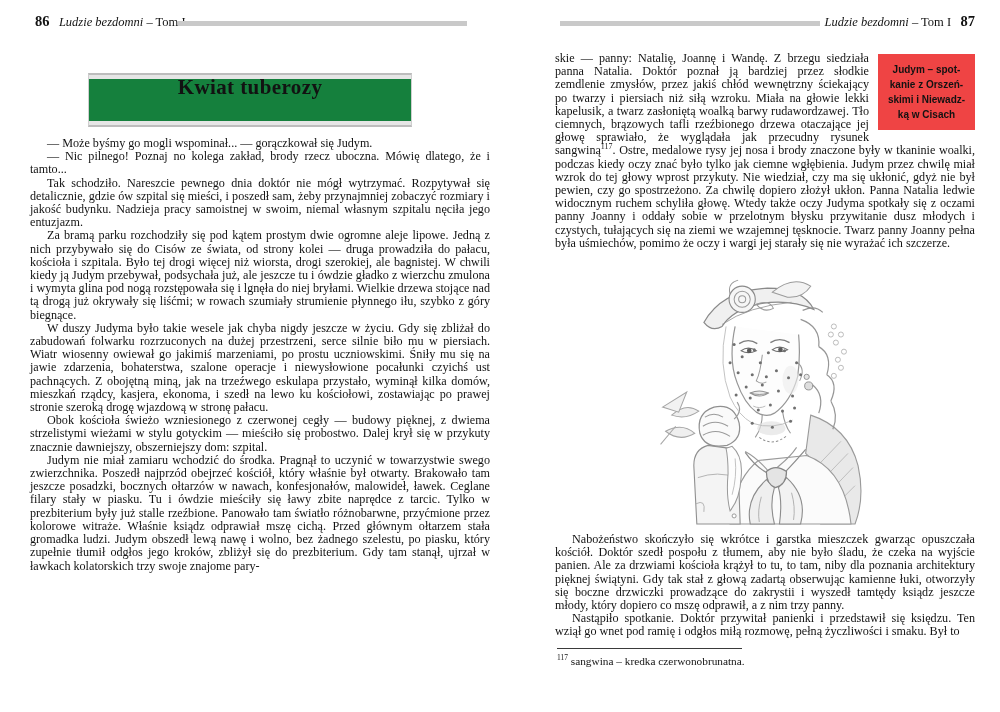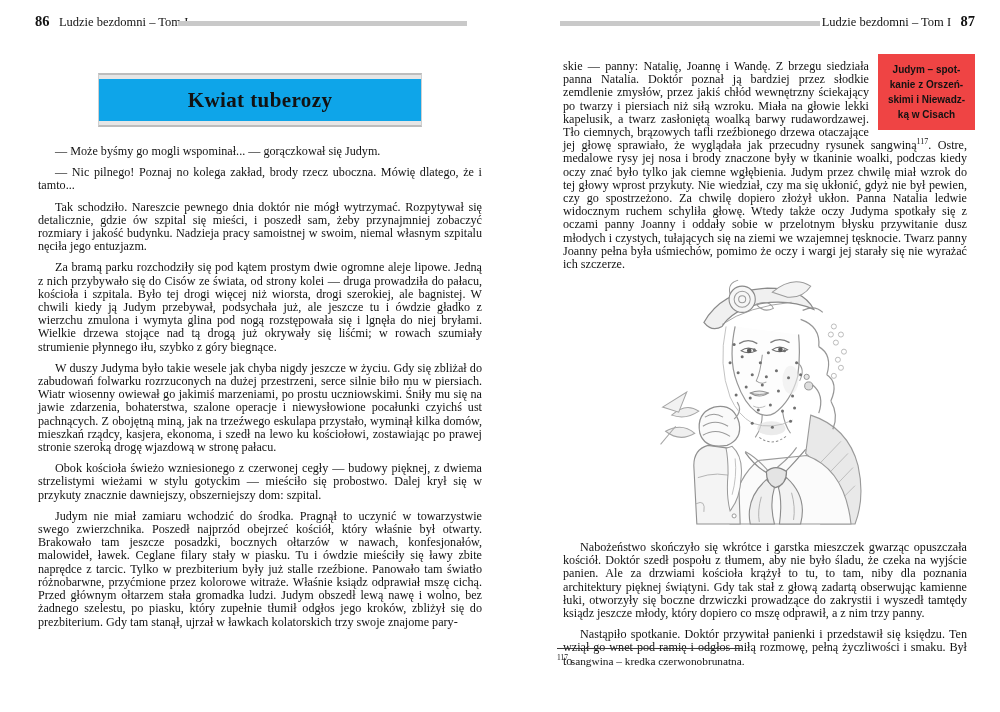--- a/index.html
+++ b/index.html
@@ -8,41 +8,41 @@
     font-family:"Liberation Serif", serif;color:#121212;
     -webkit-font-smoothing:antialiased;overflow:hidden;
   }
   .page{position:absolute;top:0;height:712px;}
   #left-page{left:30px;width:460px;}
   #right-page{left:555px;width:420px;}
 
   
   .runhead{position:absolute;top:13px;font-size:12.5px;white-space:nowrap;}
   .runhead .pagenum{font-weight:bold;font-size:14.5px;}
-  .runhead .rh-italic{margin-top:32px;}
+  .runhead .rh-italic{font-style:italic;margin-top:32px;}
   .rh-bar{position:absolute;top:21px;height:5px;background:#c9c9c9;}
   #left-runhead{left:5px;}
   #left-bar{left:148px;width:289px;}
   #right-runhead{right:0;text-align:center;}
   #right-bar{left:5px;width:260px;}
 
   
   .chapter-box{
-    position:absolute;top:73px;left:68px;width:322px;height:50px;
-    background:#0ea5e9;
+    position:absolute;top:73px;left:58px;width:322px;height:50px;
+    background:#15803d;
     border-top:2px solid #bdbdbd;border-bottom:2px solid #bdbdbd;
     border-left:1px solid #cfcfcf;border-right:1px solid #cfcfcf;
     box-shadow:inset 0 4px 0 #e6e6e6, inset 0 -4px 0 #e6e6e6;
-    display:flex;align-items:center;justify-content:center;
+    display:flex;align-items:flex-start;justify-content:center;
   }
   .chapter-title{font-size:21px;font-weight:bold;letter-spacing:.4px;}
 
   
   .body-text{font-size:12.15px;line-height:13.2px;text-align:justify;}
-  .body-text p{margin:8px;text-indent:17px;}
+  .body-text p{margin:0;text-indent:17px;}
   .body-text p.noindent{text-indent:0;}
   #left-body{position:absolute;top:137px;left:0;width:460px;}
   #right-body-1{position:absolute;top:52px;left:0;width:420px;}
   #right-body-2{position:absolute;top:533px;left:0;width:420px;}
 
   sup.fn-ref{font-size:8px;line-height:0;vertical-align:super;}
 
   
   .margin-note{
     float:right;width:93px;margin:2px 0 8px 9px;padding:8px 2px;

